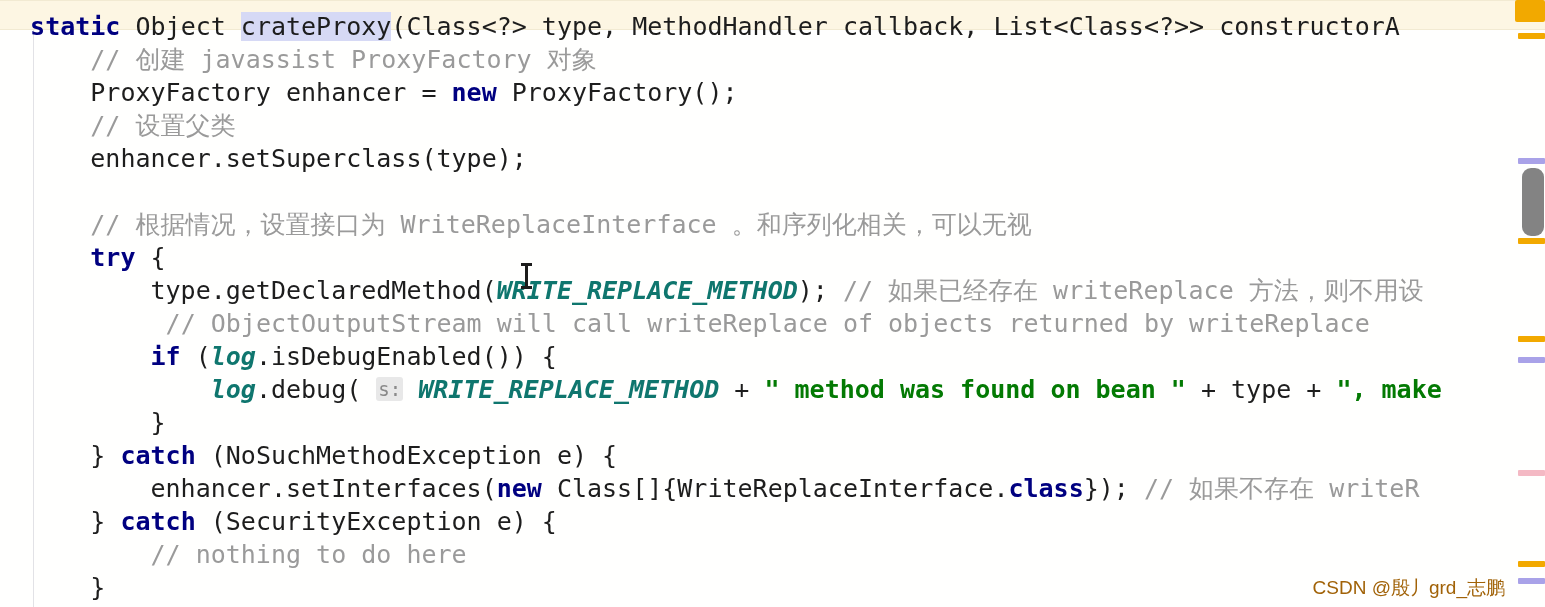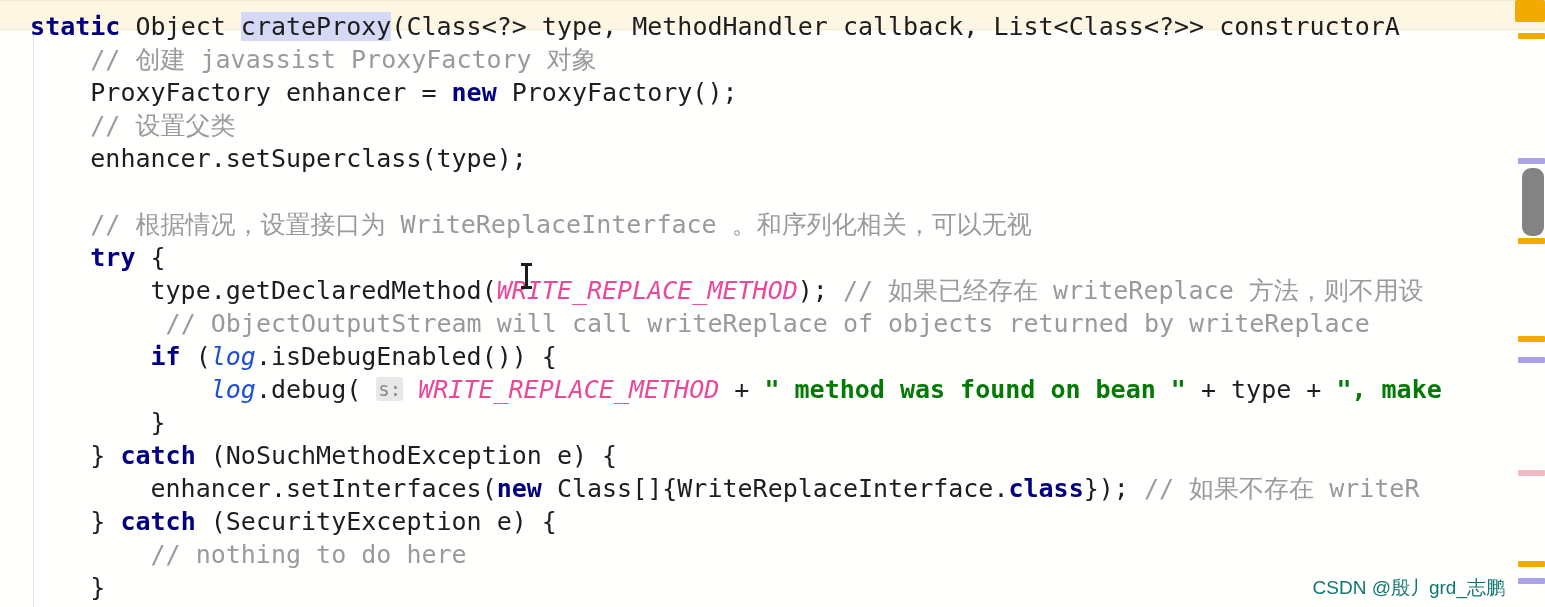--- a/index.html
+++ b/index.html
@@ -55,22 +55,22 @@
     white-space: pre;
     position: relative;
   }
   .line:first-child { height: 30px; line-height: 28px; }
 
   
   .kw       { color: #000080; font-weight: bold; }
   .plain    { color: #1d1d1d; }
   .cmt      { color: #9a9a9a; }
   .str      { color: #037a03; font-weight: bold; }
-  .const    { color: #ec4899; font-weight: normal; font-style: italic; }
-  .fieldlog { color: #1d4ed8; font-weight: normal; font-style: italic; }
+  .const    { color: #0f766e; font-weight: bold; font-style: italic; }
+  .fieldlog { color: #0f766e; font-weight: bold; font-style: italic; }
 
   
   .ident-hl {
     background: #d6d9f5;
     color: #1d1d1d;
   }
 
   
   .param-hint {
     background: #e8e8e8;
@@ -133,21 +133,21 @@
     width: 30px;
     background: #f2a900;
     border-radius: 2px;
   }
 
   
   #watermark {
     position: absolute;
     right: 40px;
     bottom: 6px;
-    color: #0f766e;
+    color: #a16207;
     font-family: "Liberation Sans", sans-serif;
     font-size: 19px;
     white-space: nowrap;
     z-index: 25;
   }
 </style>
 </head>
 <body>
 
 <div id="editor">

